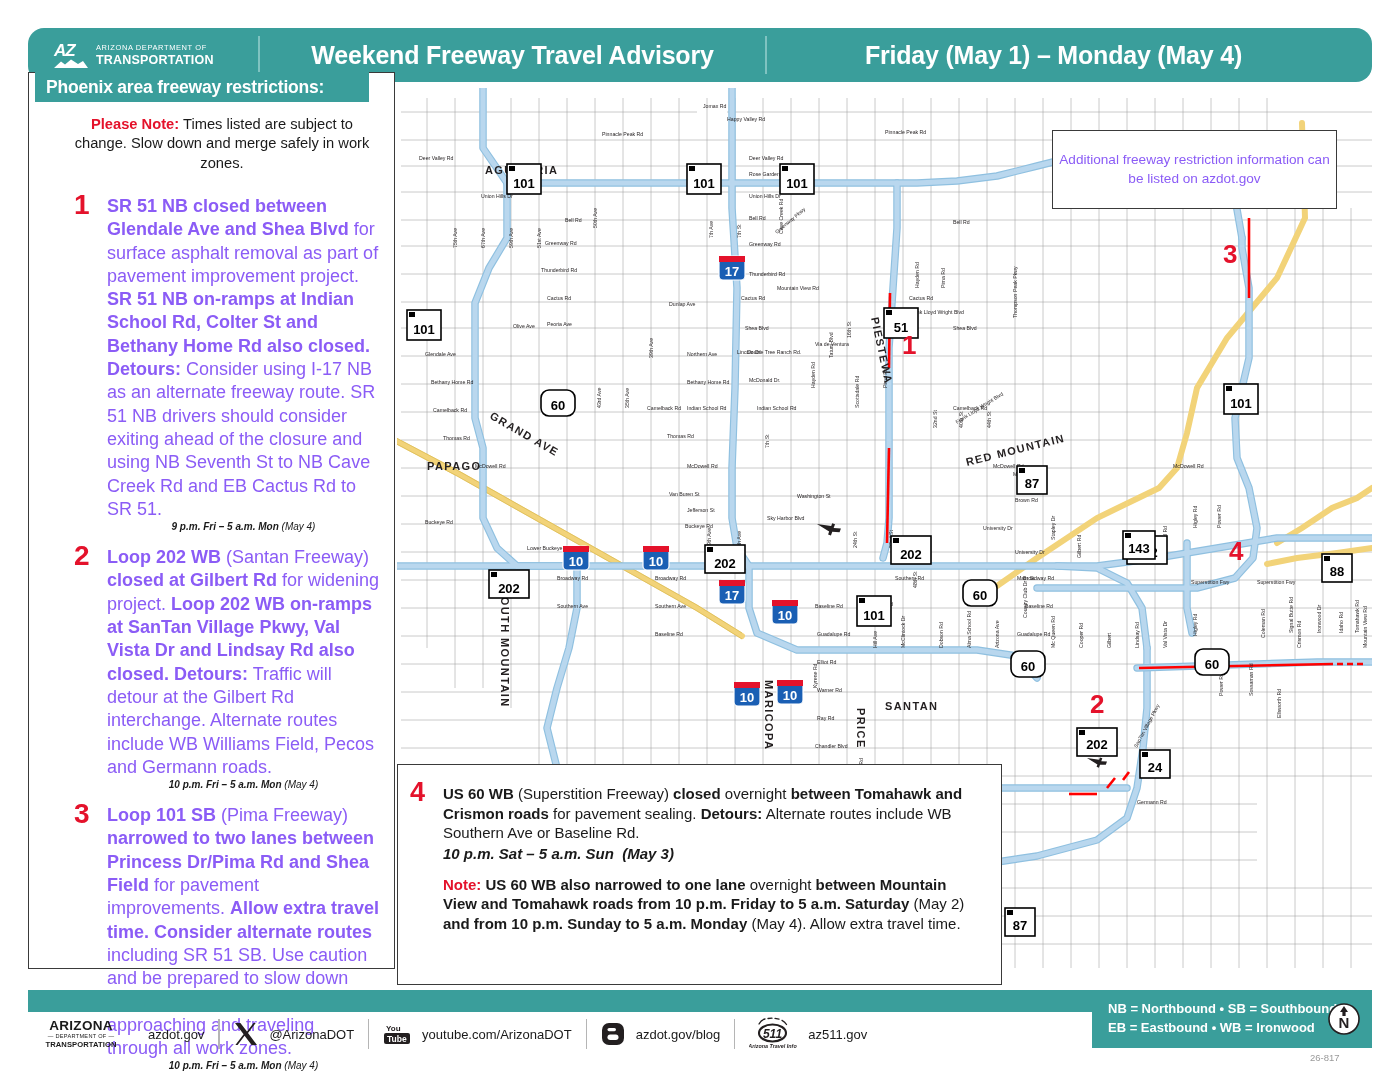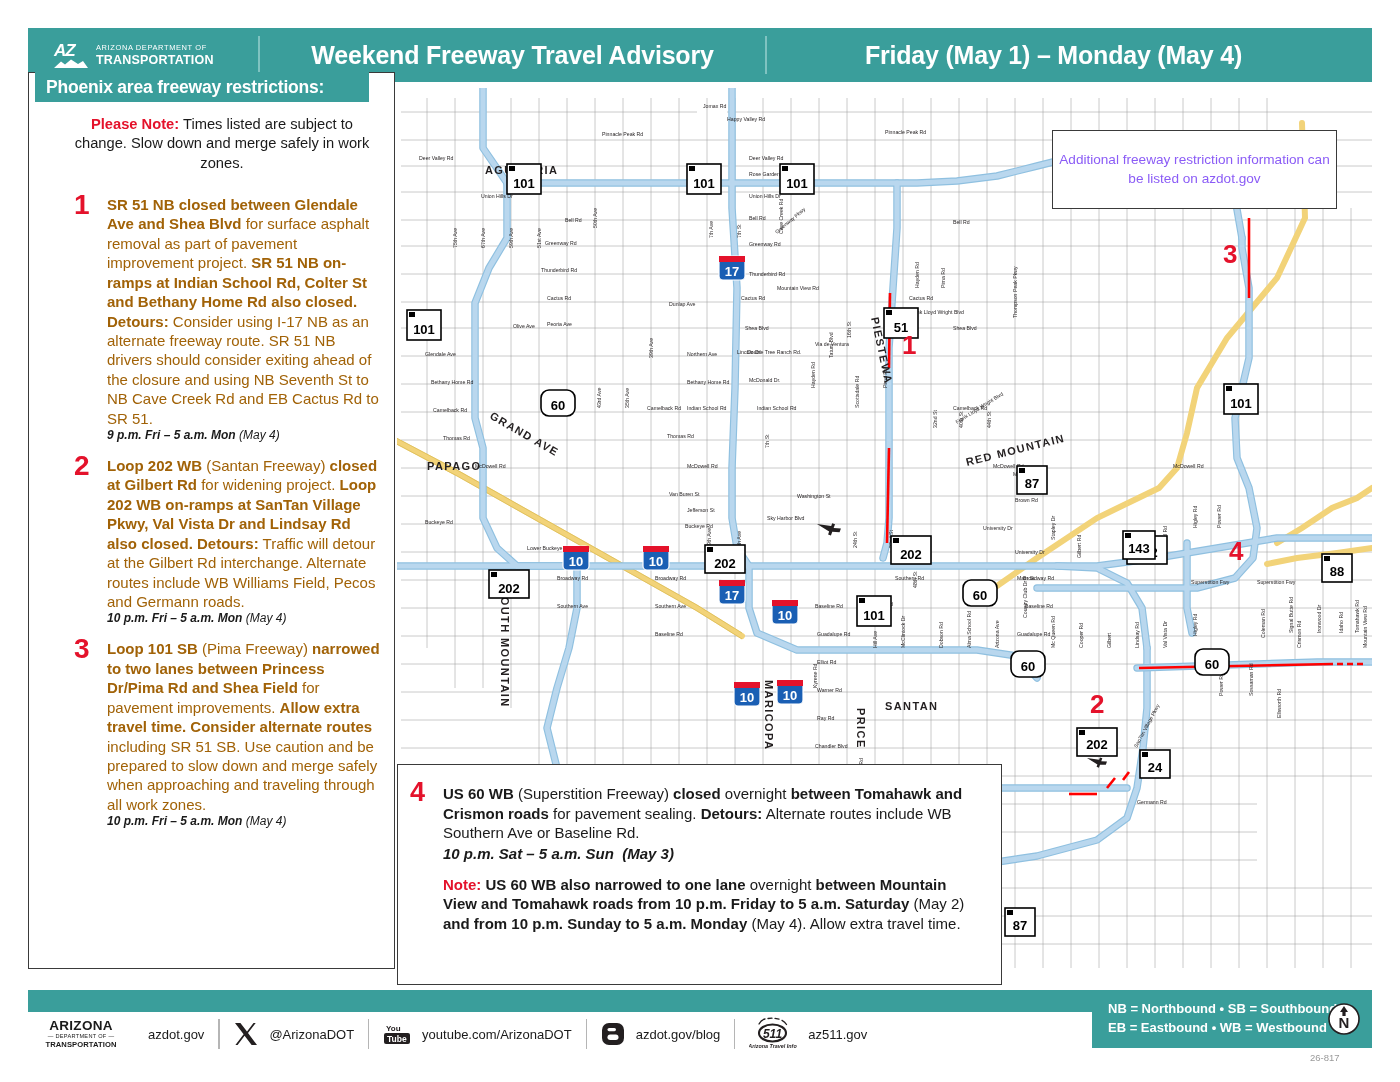--- a/index.html
+++ b/index.html
@@ -18,20 +18,21 @@
   }
 
   
   #header {
     position: absolute;
     left: 28px; top: 28px;
     width: 1344px; height: 54px;
     background: #3a9e9b;
     display: flex;
     align-items: center;
+    border-radius: 16px;
   }
   .hdr-logo {
     display: flex; align-items: center;
     padding-left: 26px;
     width: 230px;
   }
   .az-mark {
     position: relative;
     width: 34px; height: 26px;
     margin-right: 8px;
@@ -123,29 +124,30 @@
   }
   .restr-num {
     position: absolute;
     left: 45px; top: -4px;
     color: #e4122b;
     font-size: 28px;
     font-weight: bold;
     line-height: 1;
   }
   .restr-body {
-    font-size: 15px;
+    font-size: 18px;
     line-height: 1.295;
-    color: #a16207;
+    color: #8b5cf6;
   }
   .restr-body b { font-weight: bold; }
   .restr-time {
-    font-size: 12px;
+    font-size: 10px;
     font-style: italic;
     color: #1a1a1a;
+    text-align: center;
   }
   .restr-time b { font-weight: bold; }
 
   
   #item4-box {
     position: absolute;
     left: 397px; top: 764px;
     width: 605px; height: 221px;
     border: 1px solid #3a3a3a;
     background: #fff;
@@ -982,21 +984,21 @@
           <text x="23.5" y="31" text-anchor="middle" font-family="Liberation Sans, sans-serif" font-size="5.4" font-weight="bold" font-style="italic" fill="#231f20">Arizona Travel Info</text>
         </svg>
       </span>
       <span class="foot-label">az511.gov</span>
     </div>
   </div>
 
   <div id="legend">
     <div class="legend-txt">
       <div>NB = Northbound  •  SB = Southbound</div>
-      <div>EB = Eastbound  •  WB = Westbound</div>
+      <div>EB = Eastbound  •  WB = Ironwood</div>
     </div>
     <svg id="north-rose" viewBox="0 0 32 32">
       <circle cx="16" cy="16" r="15" fill="#ffffff" stroke="#231f20" stroke-width="1.6"></circle>
       <path d="M16 3 L20 9 H17.6 V13 H14.4 V9 H12 Z" fill="#231f20"></path>
       <text x="16" y="25" text-anchor="middle" font-family="Liberation Sans, sans-serif" font-size="15" font-weight="bold" fill="#231f20">N</text>
     </svg>
   </div>
 
   <div id="doc-code">26-817</div>
 

